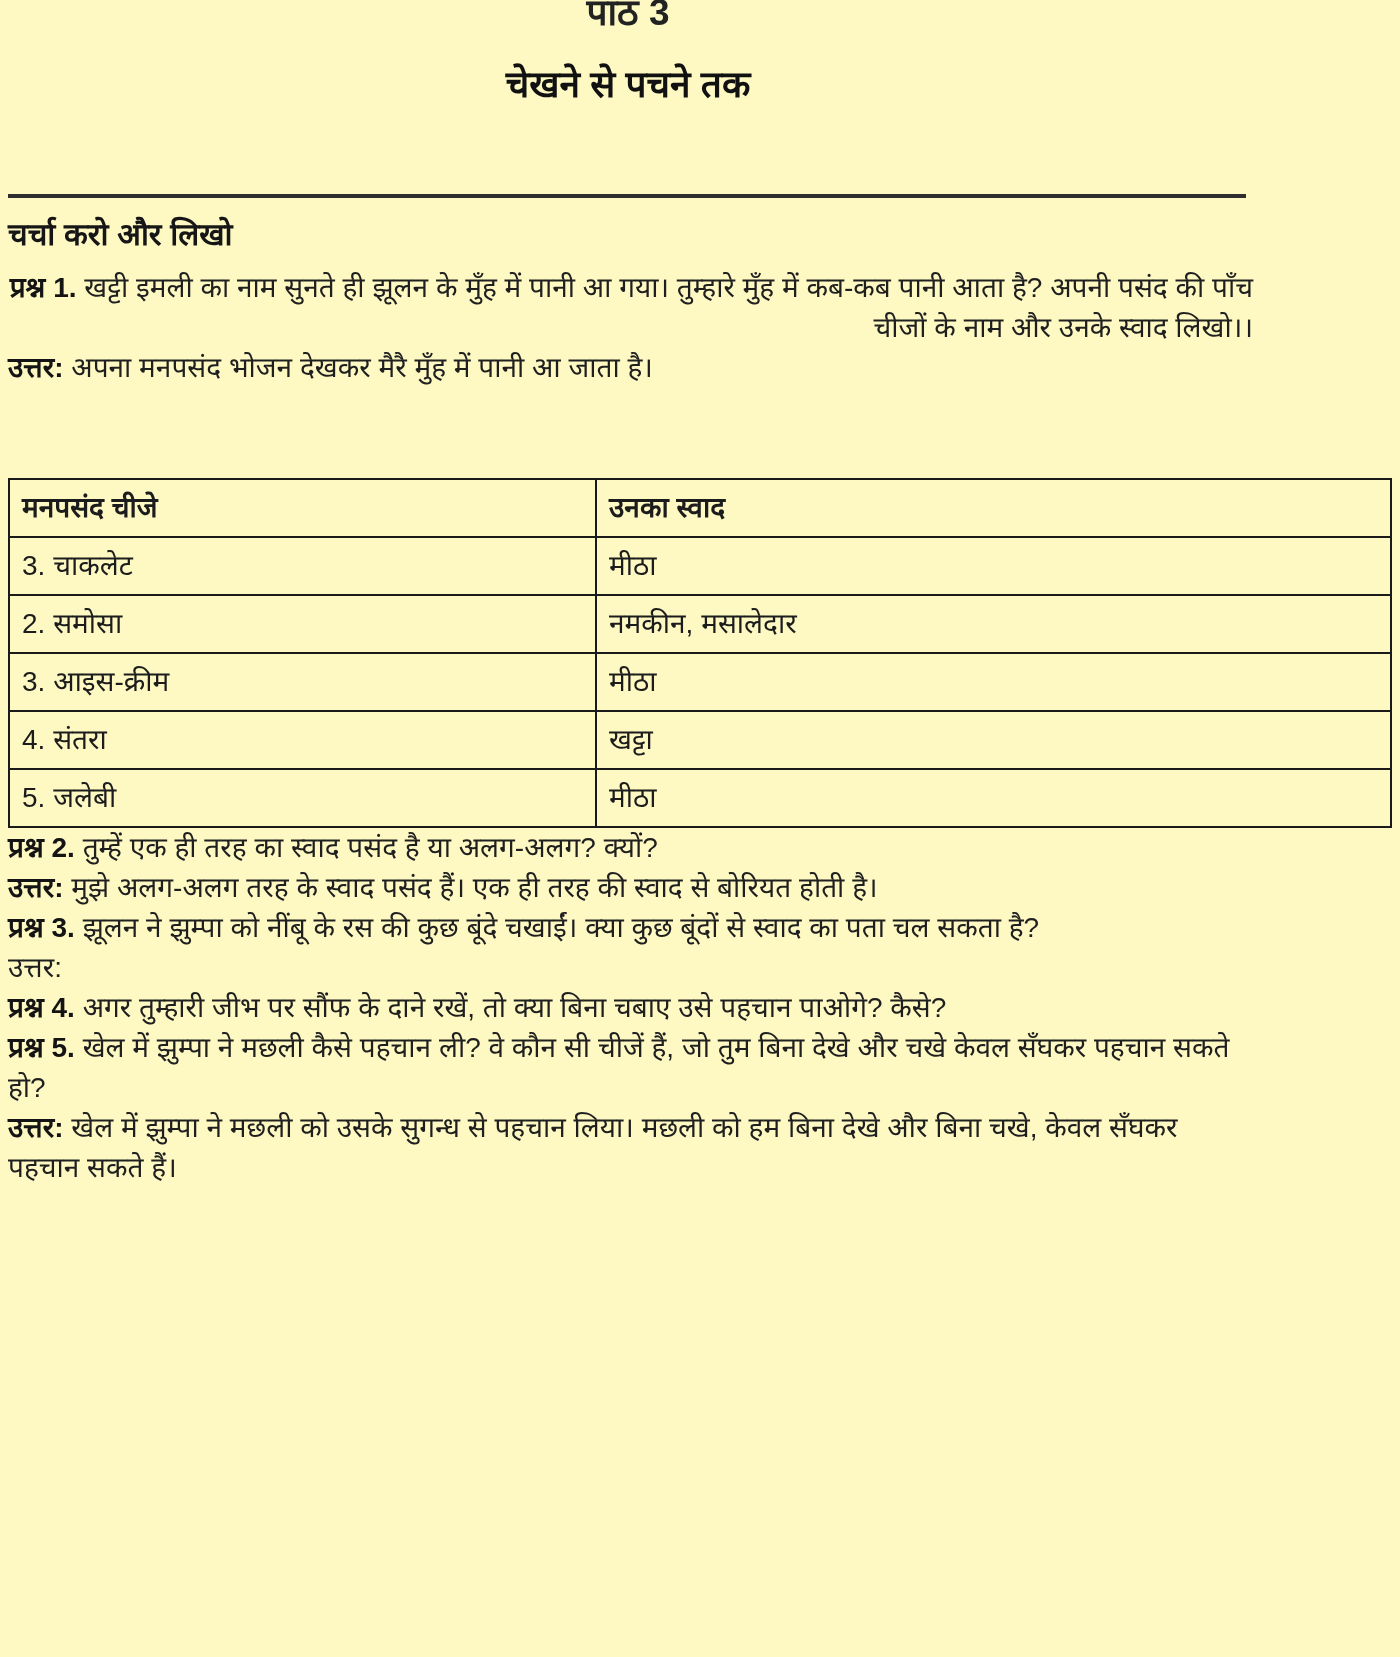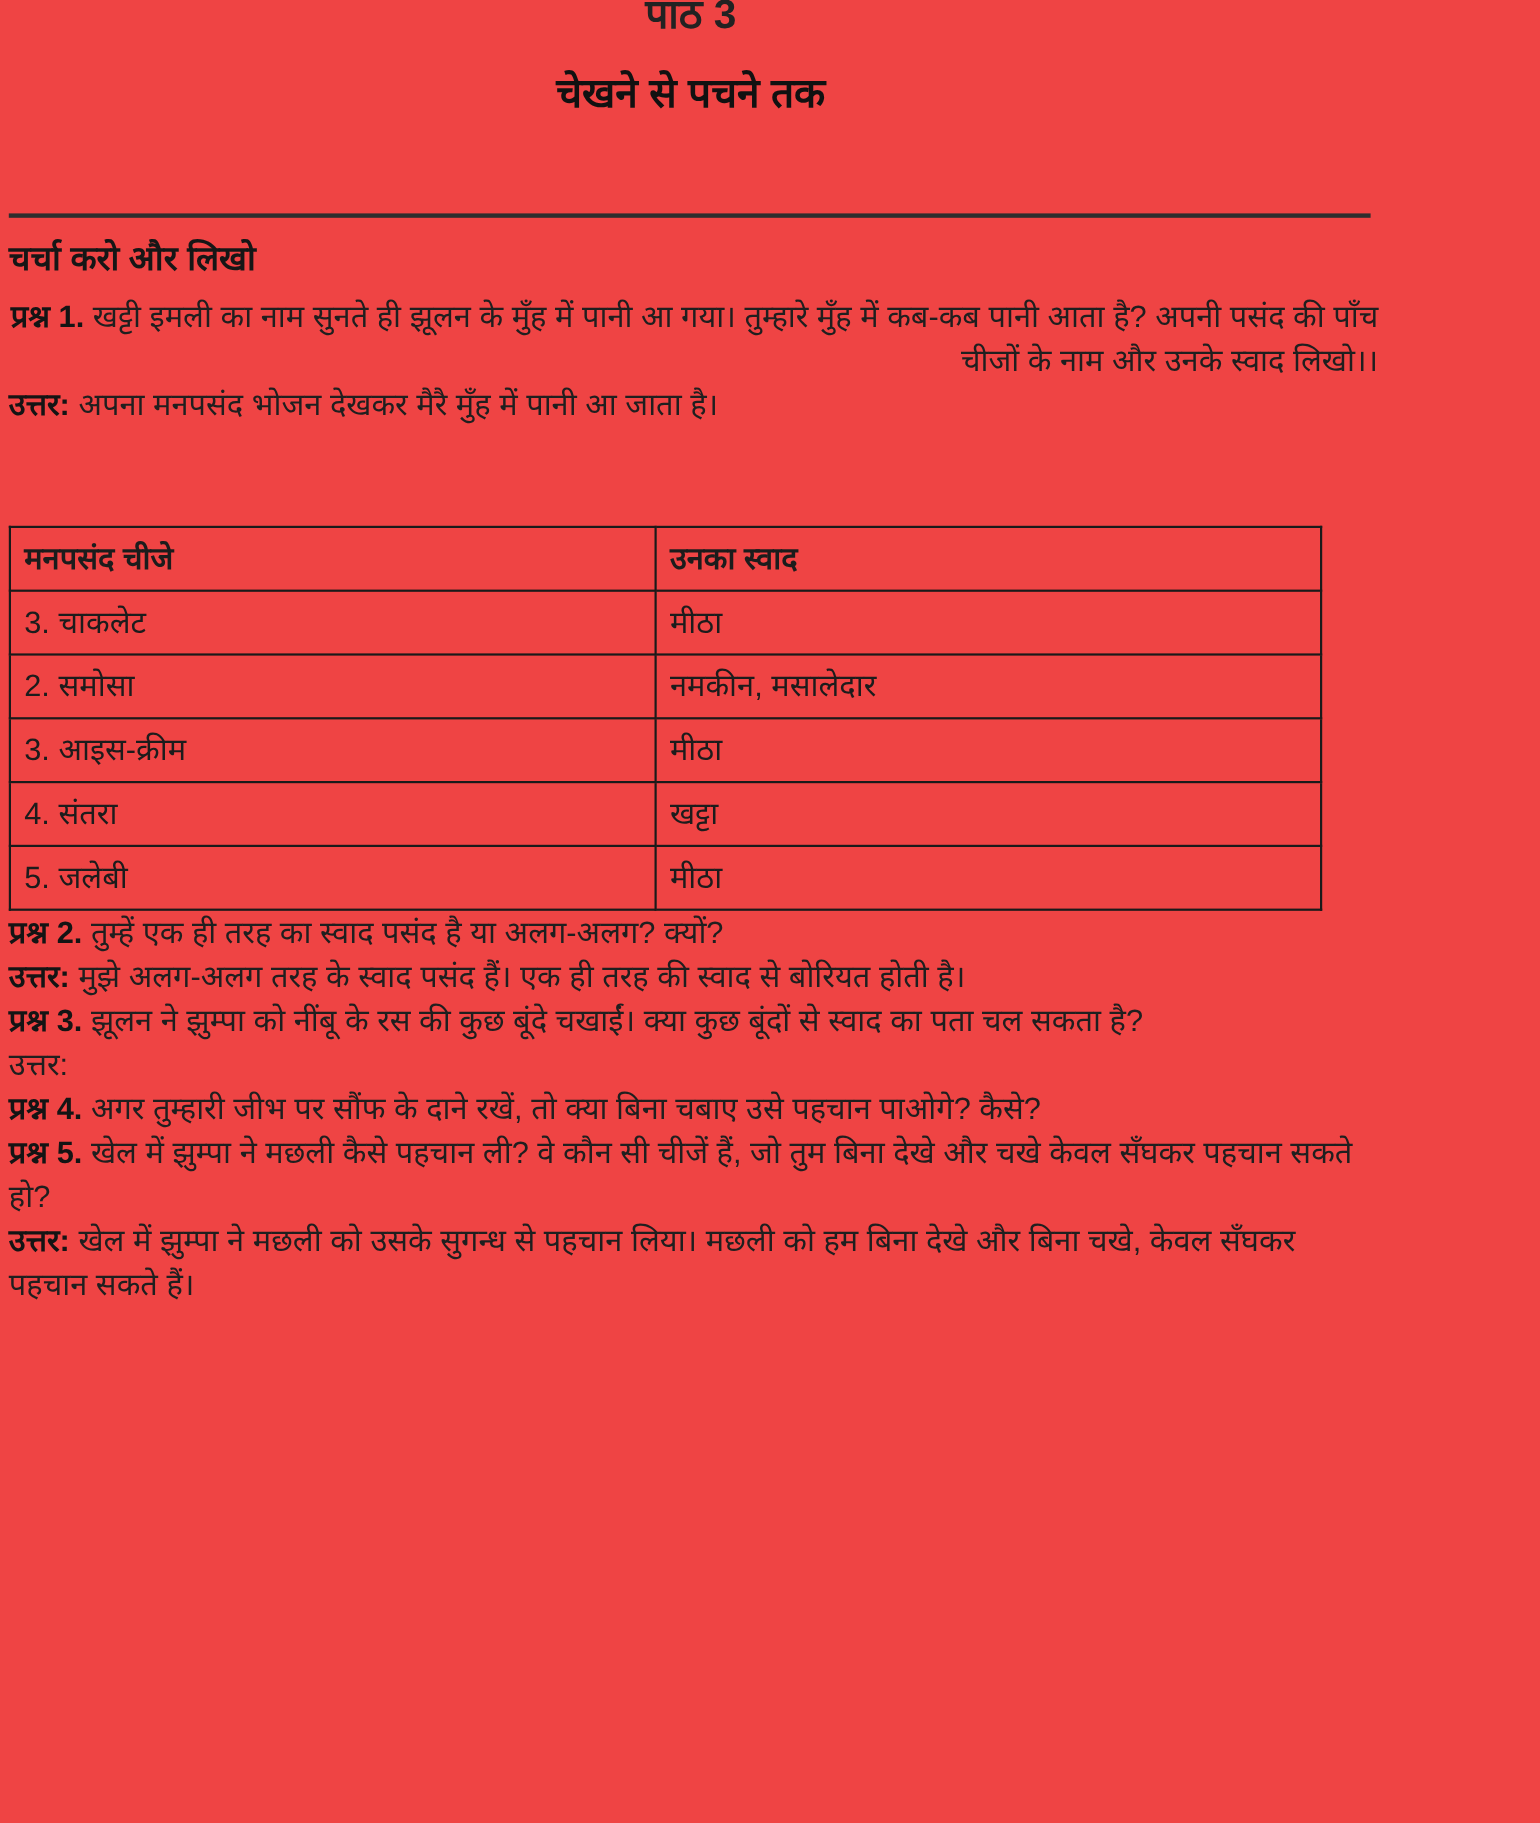--- a/index.html
+++ b/index.html
@@ -5,21 +5,21 @@
   * { box-sizing: border-box; }
   html, body { margin: 0; padding: 0; background: #ffffff; }
   body {
     font-family: "Liberation Sans", "DejaVu Sans", sans-serif;
     color: #1b1b1b;
     -webkit-font-smoothing: antialiased;
   }
   .page {
     width: 1400px;
     min-height: 1657px;
-    background: #ef4444;
+    background: #fef9c3;
     padding: 0 0 20px 8px;
     overflow: hidden;
   }
   .title-block { width: 1240px; }
   .page-title-1 {
     margin: -10px 0 0 0;
     text-align: center;
     font-size: 37px;
     font-weight: 700;
     line-height: 46px;
@@ -56,21 +56,21 @@
   }
   .q1 { margin-top: 48px; text-align: right; }
   .q2 { margin-top: 50px; }
   .q3 { margin-top: 64px; }
   .q4 { margin-top: 72px; }
   .q5 { margin-top: 92px; }
   .lbl { font-weight: 700; color: #141414; }
   table.fav-table {
     border-collapse: collapse;
     margin-top: 90px;
-    width: 1194px;
+    width: 1384px;
     table-layout: fixed;
   }
   table.fav-table th,
   table.fav-table td {
     border: 2px solid #1a1a1a;
     font-size: 28px;
     line-height: 40px;
     padding: 8px 12px;
     text-align: left;
     vertical-align: middle;

